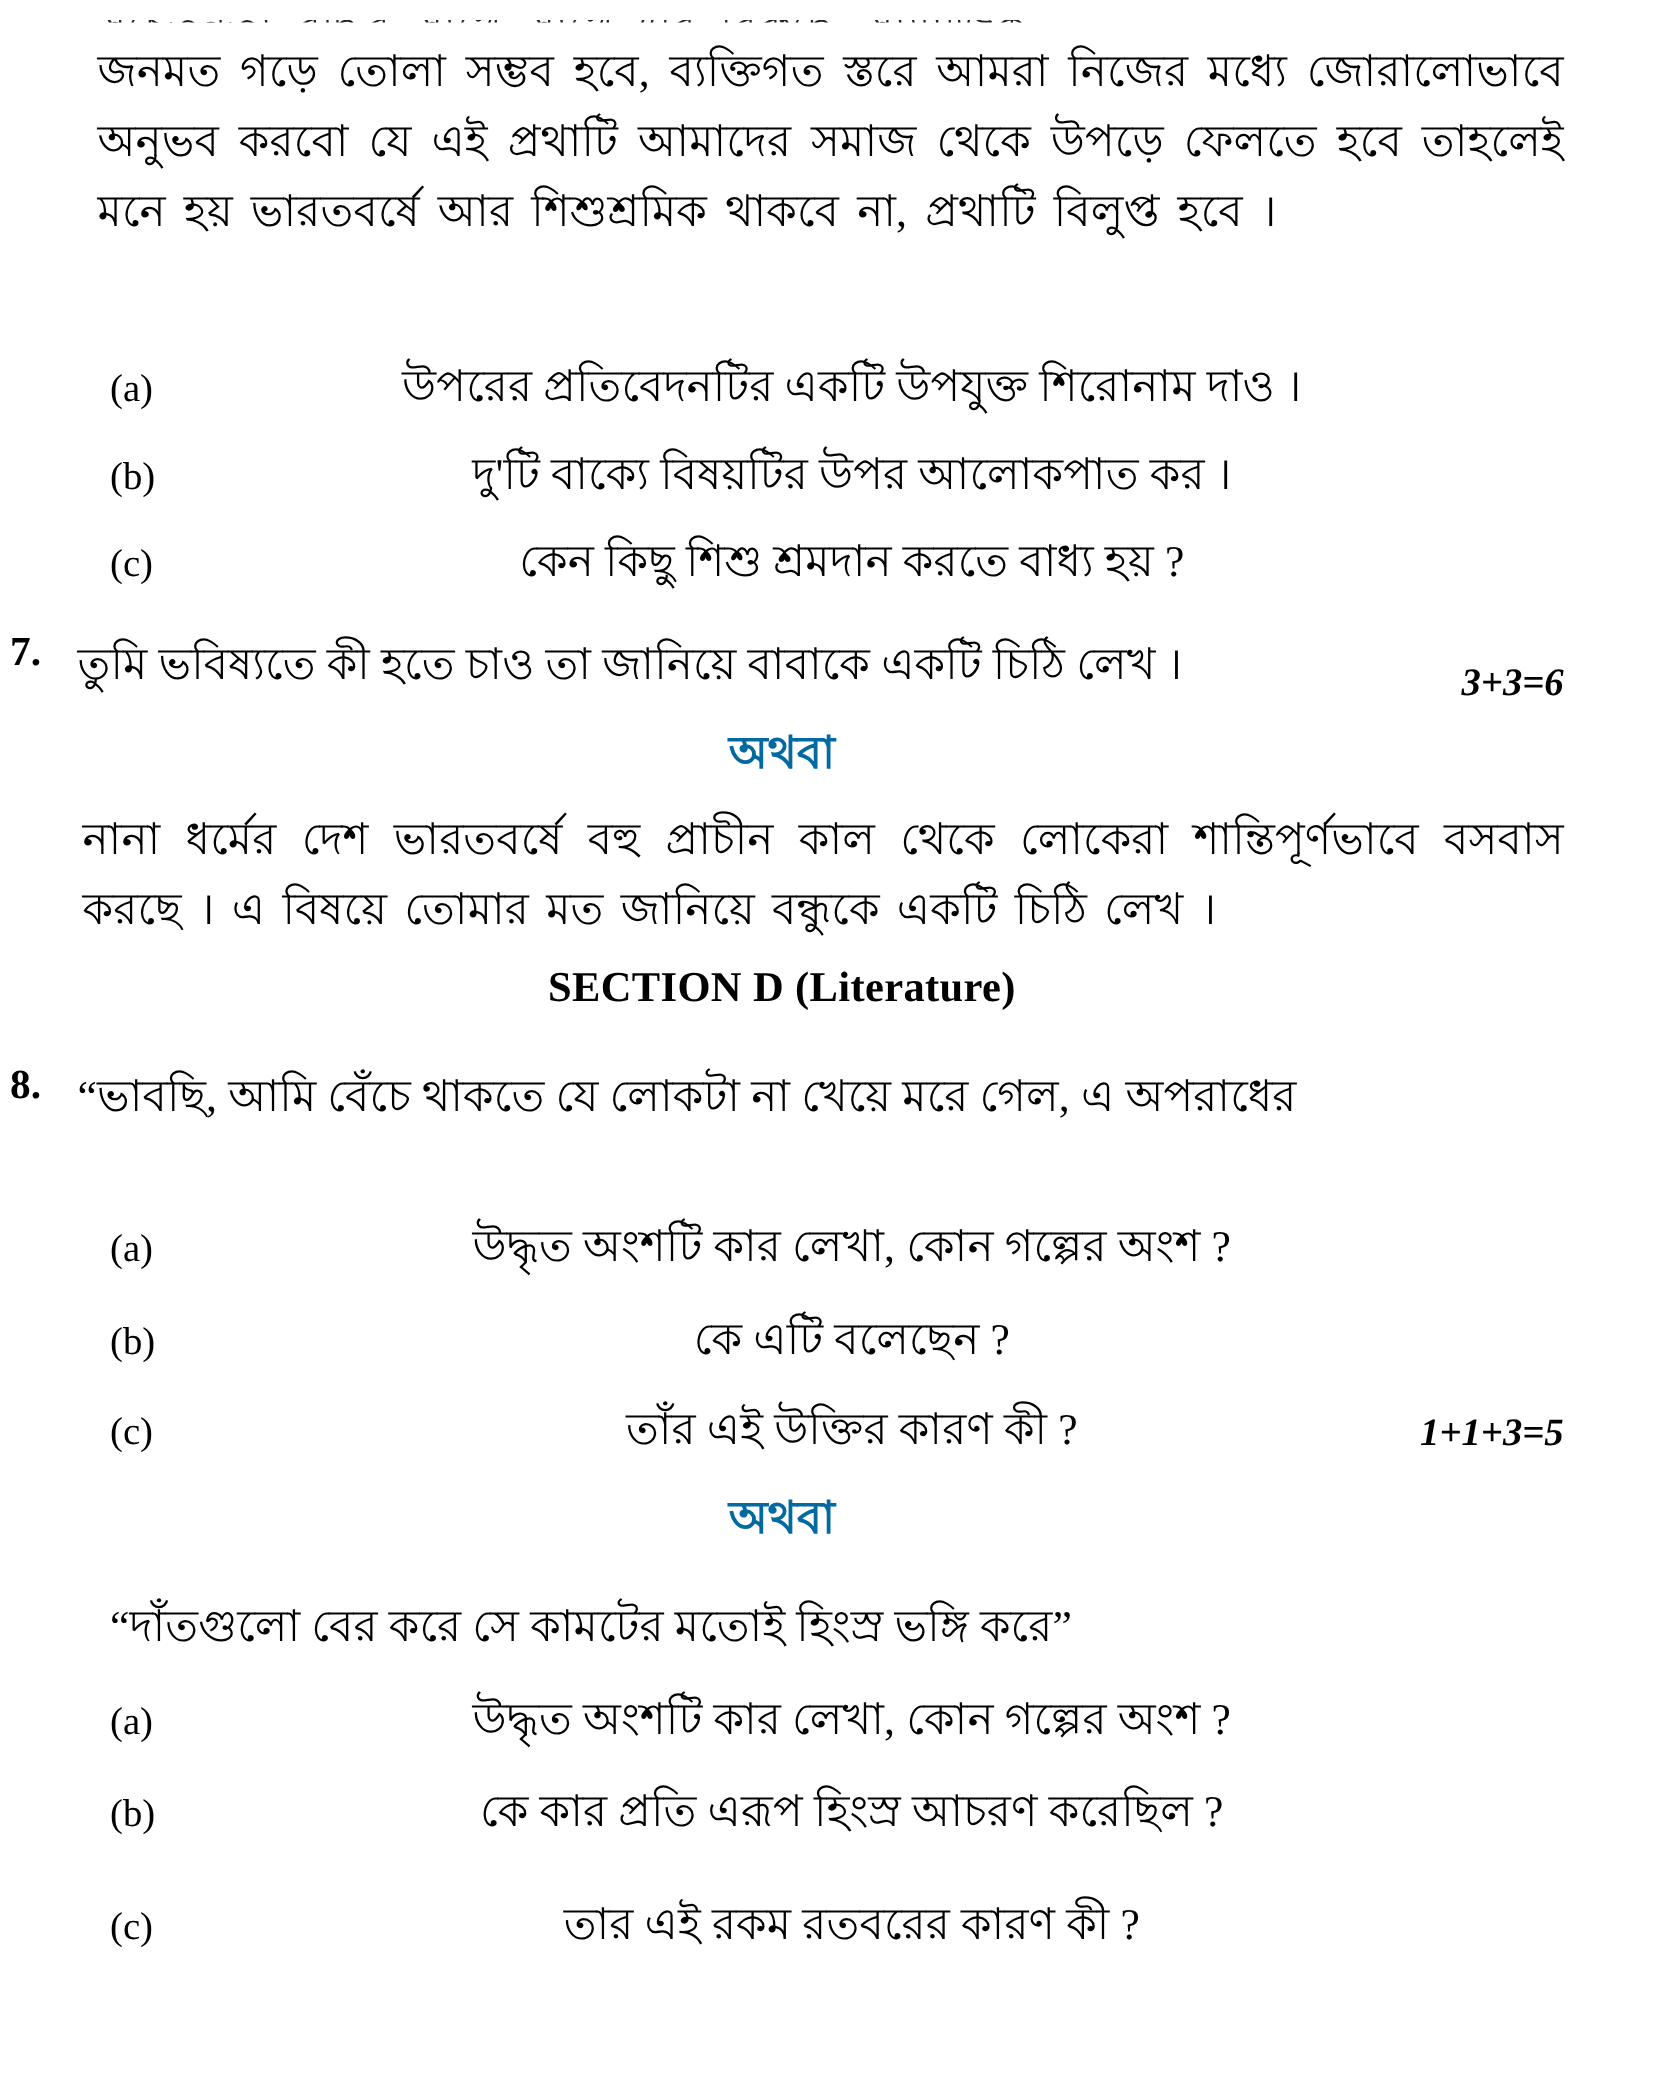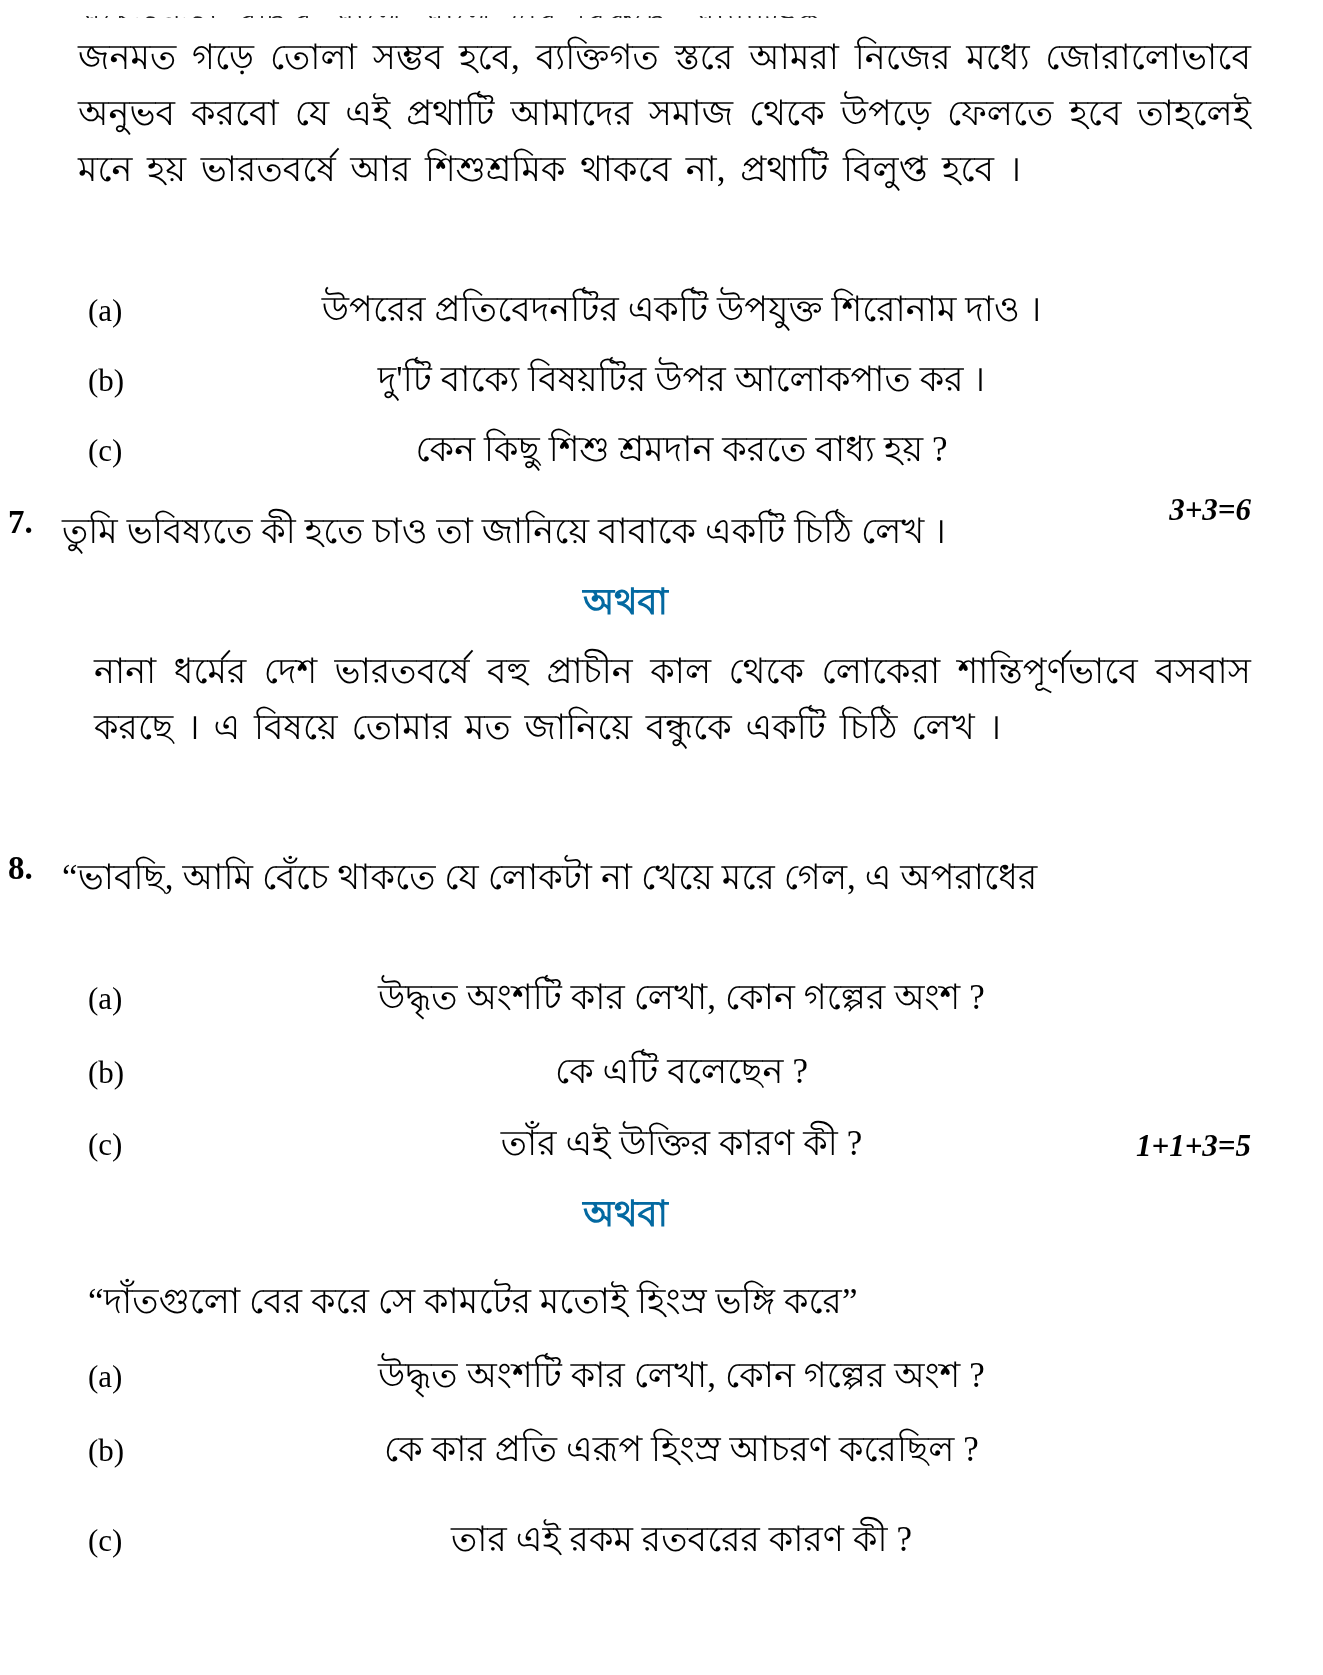--- a/index.html
+++ b/index.html
@@ -134,21 +134,21 @@
     font-family: "Liberation Serif", "DejaVu Serif", serif;
     font-size: 34px;
     font-weight: bold;
     color: #000;
     letter-spacing: 0.3px;
   }
 
   
   .plain-para {
     position: absolute;
-    left: 94px;
+    left: 66px;
     right: 72px;
     text-align: justify;
     text-align-last: left;
     word-spacing: 0.14em;
   }
   .quote-line {
     position: absolute;
     left: 88px;
     right: 72px;
     text-align: left;
@@ -179,30 +179,33 @@
 
   <div class="subitem" style="top: 406px;">
     <span class="sublabel">(c)</span>
     <span class="subtext bn">কেন কিছু শিশু শ্রমদান করতে বাধ্য হয় ?</span>
   </div>
 
   <div class="qrow" style="top: 488px;">
     <span class="qnum">7.</span>
     <span class="qbody bn qtext">তুমি ভবিষ্যতে কী হতে চাও তা জানিয়ে বাবাকে একটি চিঠি লেখ ।</span>
   </div>
-  <span class="marks marks-abs" style="top: 476px;">3+3=6</span>
+  <span class="marks marks-abs" style="top: 512px;">3+3=6</span>
 
   <div class="center-line" style="top: 558px;">
     <span class="othoba">অথবা</span>
   </div>
 
   <div class="plain-para bn" style="top: 628px;">
     <span>নানা ধর্মের দেশ ভারতবর্ষে বহু প্রাচীন কাল থেকে লোকেরা শান্তিপূর্ণভাবে বসবাস করছে । এ বিষয়ে তোমার মত জানিয়ে বন্ধুকে একটি চিঠি লেখ ।</span>
   </div>
 
+  <div class="center-line" style="top: 756px;">
+    <span class="section-head">SECTION D (Literature)</span>
+  </div>
 
   <div class="qrow" style="top: 834px;">
     <span class="qnum">8.</span>
     <span class="qbody bn qtext">“ভাবছি, আমি বেঁচে থাকতে যে লোকটা না খেয়ে মরে গেল, এ অপরাধের</span>
   </div>
 
 
   <div class="subitem" style="top: 954px;">
     <span class="sublabel">(a)</span>
     <span class="subtext bn">উদ্ধৃত অংশটি কার লেখা, কোন গল্পের অংশ ?</span>

